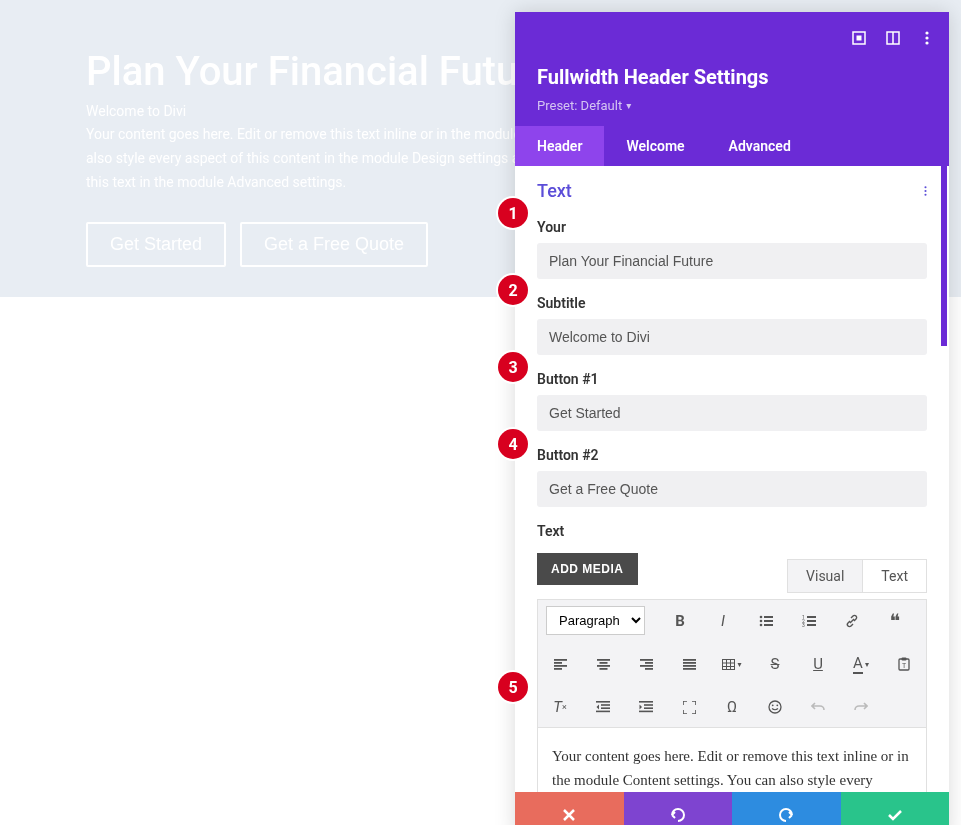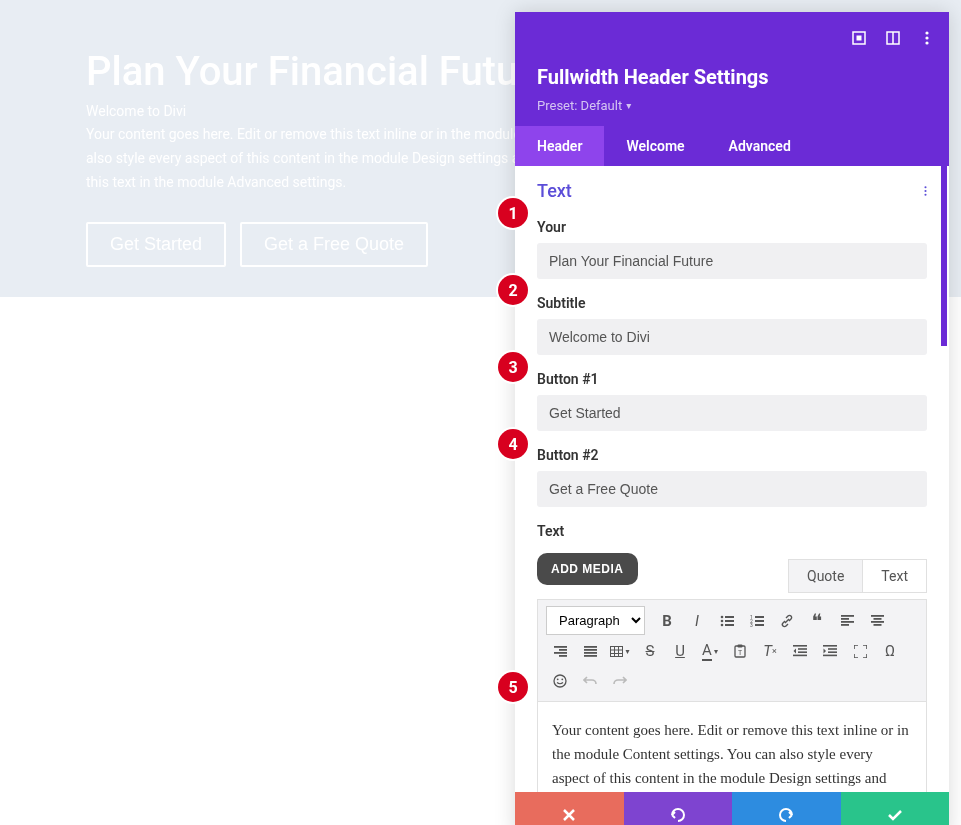--- a/index.html
+++ b/index.html
@@ -32,29 +32,29 @@
 .scrollbar-indicator { position: absolute; right: 2px; top: 0; width: 6px; height: 180px; background: #6b2bd6; }
 
 .section-head { display: flex; justify-content: space-between; align-items: center; padding: 14px 22px 10px; }
 .section-head h3 { color: #5b4dd8; font-size: 18px; font-weight: 500; }
 .section-head .more { color: #5b4dd8; cursor: pointer; font-size: 16px; }
 
 .field { padding: 8px 22px; }
 .field label { display: block; font-size: 14px; font-weight: 600; color: #333; margin-bottom: 8px; }
 .field input[type=text] { width: 100%; background: #f0f0f2; border: none; padding: 10px 12px; font-size: 14px; color: #555; border-radius: 3px; }
 
-.add-media { background: #4a4a4a; color: #fff; border: none; padding: 9px 14px; font-size: 12px; font-weight: 700; letter-spacing: .5px; cursor: pointer; margin: 6px 0 0 22px; border-radius: 10px; }
+.add-media { background: #4a4a4a; color: #fff; border: none; padding: 9px 14px; font-size: 12px; font-weight: 700; letter-spacing: .5px; cursor: pointer; margin: 6px 0 0 22px; border-radius: 0; }
 
 .body-section { padding: 0 22px 10px; }
 .editor-tabs { display: flex; justify-content: flex-end; gap: 0; margin-top: -26px; margin-bottom: 6px; }
 .editor-tab { padding: 8px 18px; font-size: 14px; border: 1px solid #e0e0e0; background: #fff; cursor: pointer; color: #555; }
 .editor-tab.active { background: #f3f3f5; font-weight: 400; }
 .editor-tab + .editor-tab { border-left: none; }
 
-.toolbar { background: #f3f3f5; border: 1px solid #e0e0e0; padding: 6px 8px; display: flex; flex-wrap: wrap; gap: 2px; align-items: center; }
+.toolbar { background: #f3f3f5; border: 1px solid #e0e0e0; padding: 6px 8px; display: flex; flex-wrap: wrap; gap: 15px; align-items: center; }
 .toolbar select { border: 1px solid #ccc; padding: 5px 8px; font-size: 13px; background: #fff; margin-right: 6px; }
 .tbtn { width: 28px; height: 28px; display: flex; align-items: center; justify-content: center; cursor: pointer; color: #555; font-size: 15px; }
 .tbtn.caret::after { content: '▾'; font-size: 8px; margin-left: 2px; }
 .tbtn.dim { color: #bbb; }
 
 .editor-body { border: 1px solid #e0e0e0; border-top: none; padding: 16px 14px 20px; font-family: Georgia, serif; font-size: 15px; color: #333; line-height: 1.6; min-height: 140px; }
 
 .footer { display: flex; height: 46px; }
 .footer .fbtn { flex: 1; display: flex; align-items: center; justify-content: center; color: #fff; cursor: pointer; font-size: 18px; }
 .fbtn.cancel { background: #e86c5d; }
@@ -148,21 +148,21 @@
       <input type="text" value="Get a Free Quote" style="">
     </div>
 
     <div class="field" style="padding-bottom:0">
       <label>Text</label>
     </div>
     <button class="add-media">ADD MEDIA</button>
 
     <div class="body-section">
       <div class="editor-tabs">
-        <div class="editor-tab active">Quote</div>
+        <div class="editor-tab active">Visual</div>
         <div class="editor-tab">Text</div>
       </div>
 
       <div class="toolbar">
         <select><option>Paragraph</option></select>
         <span class="tbtn">
             <b>B</b>
           </span>
         <span class="tbtn">
             <i>I</i>

